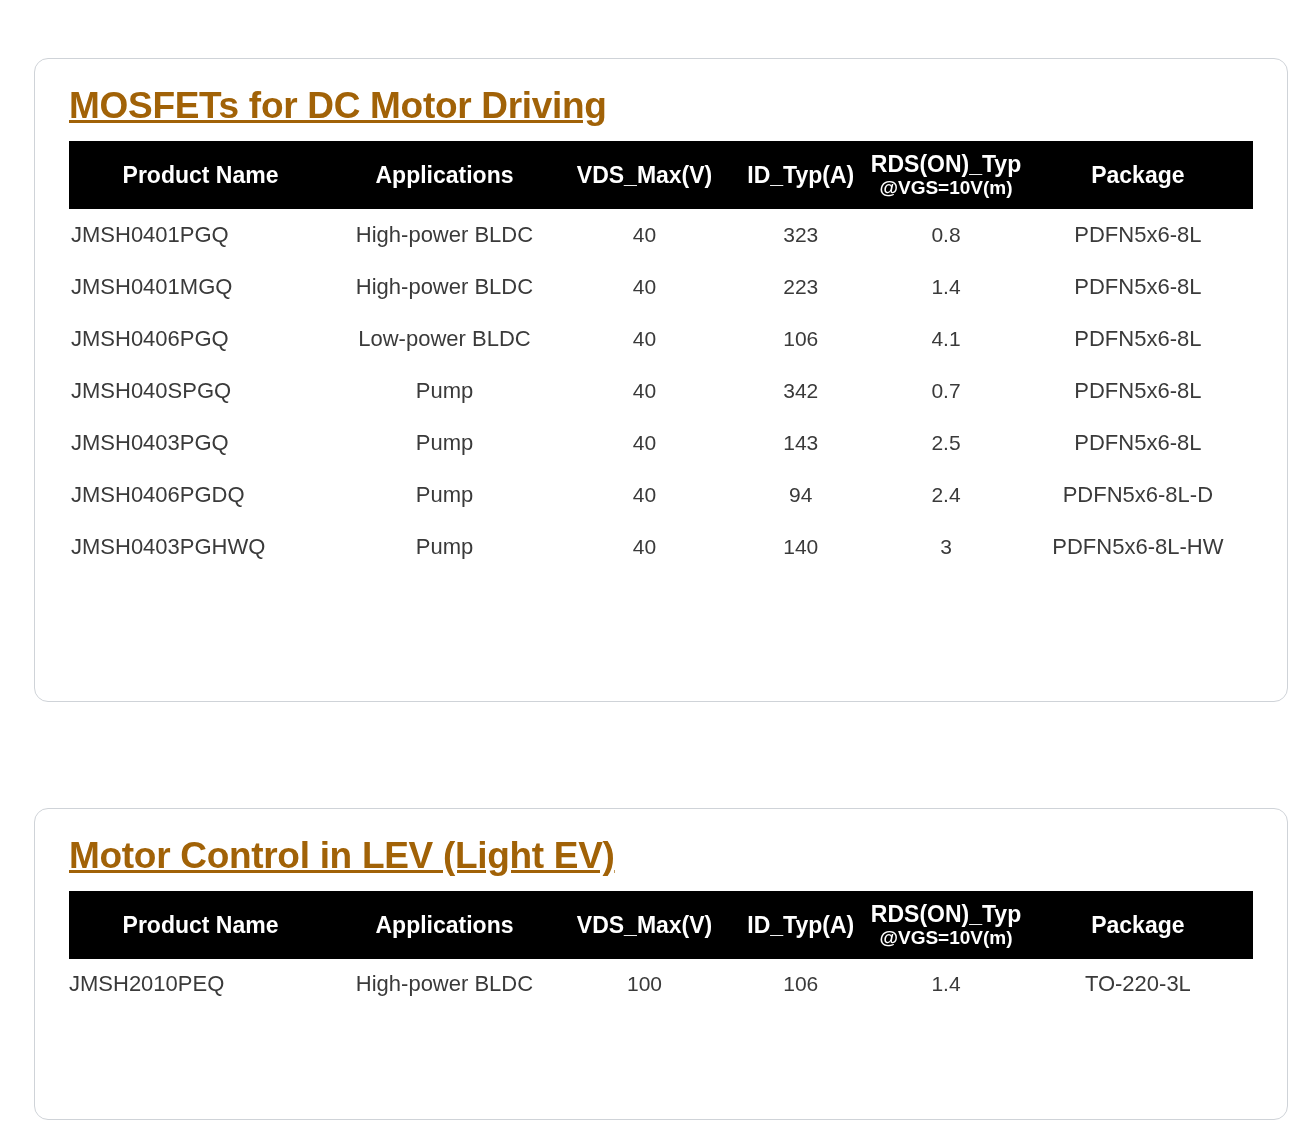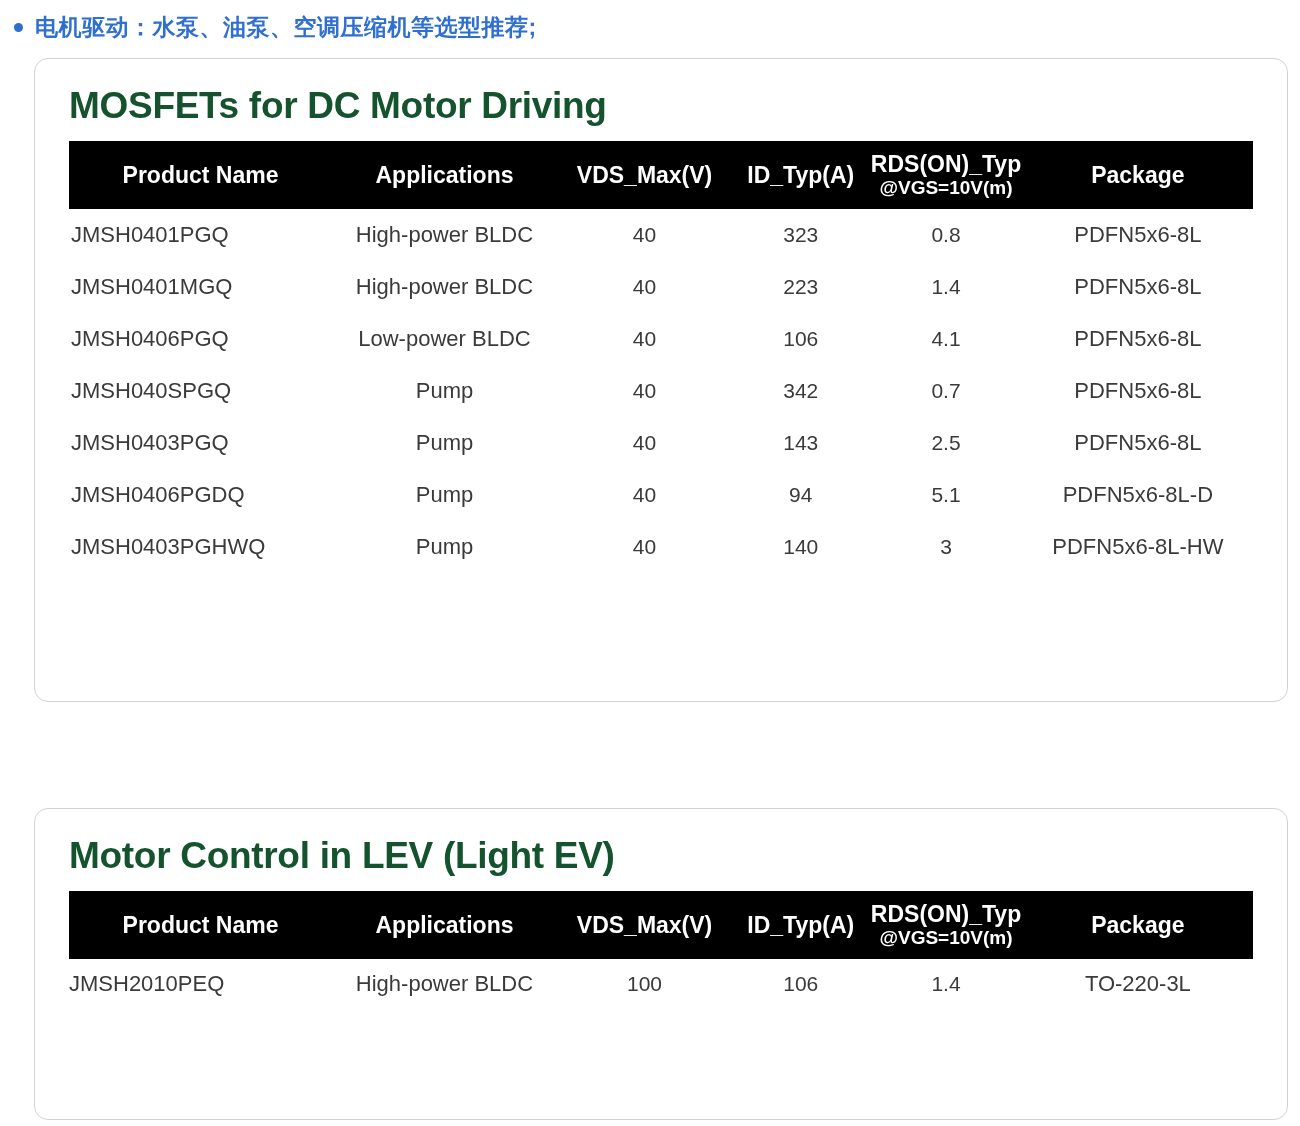--- a/index.html
+++ b/index.html
@@ -55,24 +55,25 @@
     border: 1px solid #cfd3d8;
     border-radius: 14px;
     background: #ffffff;
   }
   #card-1 { top: 58px; height: 644px; }
   #card-2 { top: 808px; height: 312px; }
 
   .card-title {
     font-size: 37px;
     font-weight: bold;
-    color: #14532d;
+    color: #a16207;
     padding: 26px 0 14px 34px;
     letter-spacing: -0.3px;
     white-space: nowrap;
+    text-decoration: underline;
   }
 
   table {
     width: calc(100% - 68px);
     margin: 0 34px;
     border-collapse: collapse;
     table-layout: fixed;
   }
 
   thead th {
@@ -117,24 +118,20 @@
   col.c-rds  { width: 14%; }
   col.c-pkg  { width: 21%; }
 
   #card-2 tbody td { padding: 12px 0; }
 </style>
 </head>
 <body>
 
 <div class="page">
 
-  <div class="bullet-line">
-    <span class="bullet-dot"></span>
-    <span class="bullet-text">电机驱动：水泵、油泵、空调压缩机等选型推荐;</span>
-  </div>
 
   <div class="card" id="card-1">
     <div class="card-title">MOSFETs for DC Motor Driving</div>
     <table>
       <colgroup>
         <col class="c-name">
           <col class="c-app">
           <col class="c-vds">
           <col class="c-id">
           <col class="c-rds">
@@ -192,21 +189,21 @@
           <td class="num">40</td>
           <td class="num">143</td>
           <td class="num">2.5</td>
           <td>PDFN5x6-8L</td>
         </tr>
         <tr>
           <td>JMSH0406PGDQ</td>
           <td>Pump</td>
           <td class="num">40</td>
           <td class="num">94</td>
-          <td class="num">5.1</td>
+          <td class="num">2.4</td>
           <td>PDFN5x6-8L-D</td>
         </tr>
         <tr>
           <td>JMSH0403PGHWQ</td>
           <td>Pump</td>
           <td class="num">40</td>
           <td class="num">140</td>
           <td class="num">3</td>
           <td>PDFN5x6-8L-HW</td>
         </tr>

